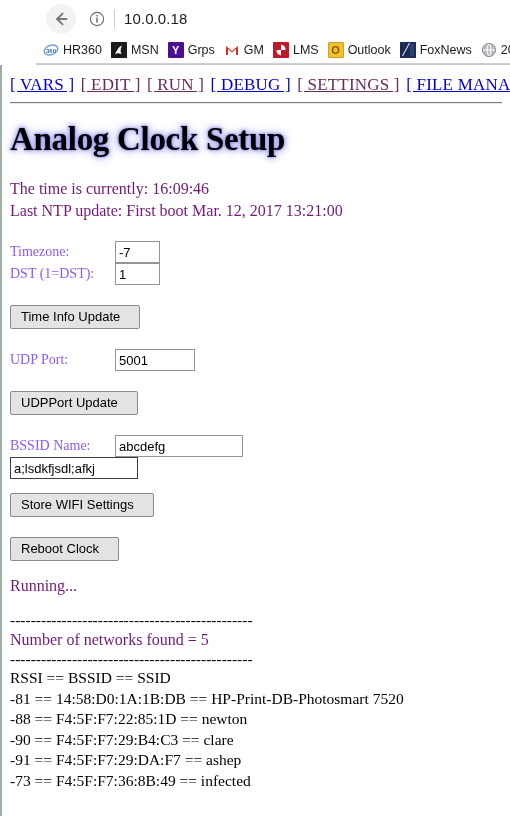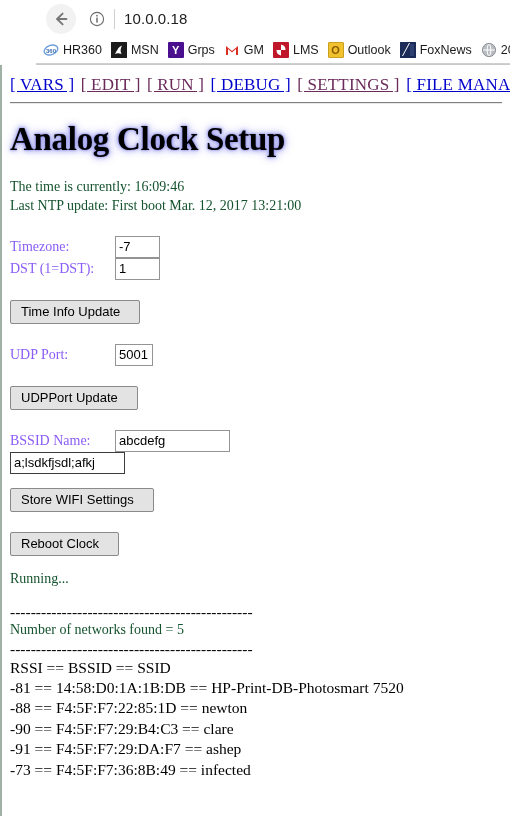--- a/index.html
+++ b/index.html
@@ -147,22 +147,22 @@
     letter-spacing: -0.3px;
     text-shadow:
       0 0 2px #7a7ae0,
       0 0 5px #8f8fe8,
       0 0 9px #b9b9f2,
       0 0 14px #d6d6f8;
   }
 
   .body-text {
     font-family: "Liberation Serif", serif;
-    font-size: 14px;
-    color: #14532d;
+    font-size: 16px;
+    color: #701a75;
     line-height: 1.35;
   }
 
   .gap-20 { height: 20px; }
   .gap-14 { height: 14px; }
 
   .field-row {
     display: flex;
     align-items: center;
   }
@@ -180,22 +180,22 @@
     color: #000;
     border: 1px solid #949494;
     background: #ffffff;
     height: 22px;
     box-sizing: border-box;
     padding: 0 2px 0 3px;
     outline: none;
     line-height: 20px;
   }
   .txt-input.narrow { width: 45px; }
-  .txt-input.mid    { width: 38px; }
-  .txt-input.wide   { width: 115px; }
+  .txt-input.mid    { width: 80px; }
+  .txt-input.wide   { width: 128px; }
   .txt-input.focused {
     border: 1px solid #3c3c3c;
   }
 
   .btn {
     font-family: "Liberation Sans", sans-serif;
     font-size: 13px;
     color: #000000;
     background: #e3e3e3;
     border: 1px solid #8a8a8a;

